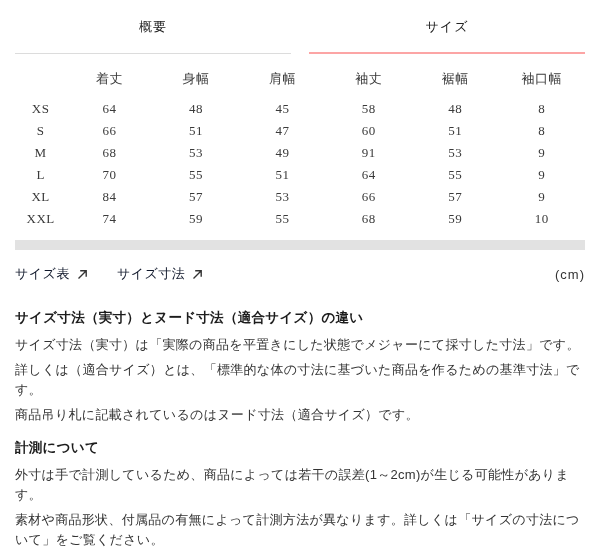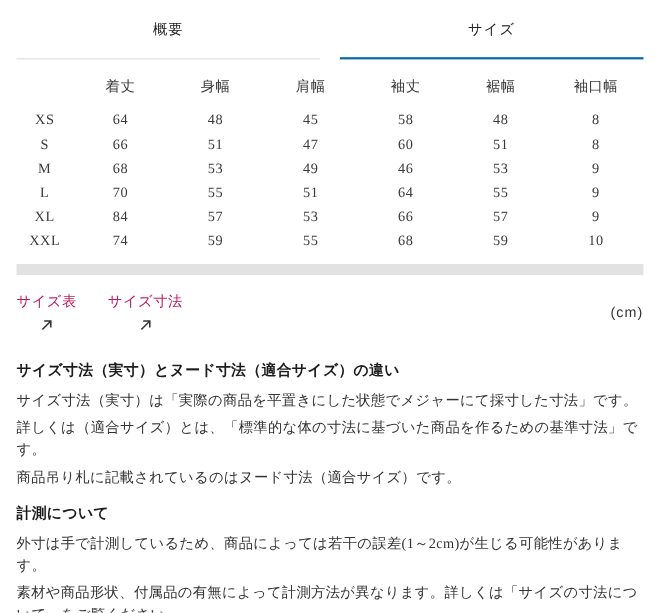--- a/index.html
+++ b/index.html
@@ -17,21 +17,21 @@
   .tab {
     flex: 1;
     text-align: center;
     font-size: 13px;
     color: #222222;
     padding-bottom: 17px;
     border-bottom: 1px solid #dcdcdc;
     cursor: pointer;
     letter-spacing: 1px;
   }
-  .tab.active { border-bottom: 2px solid #0369a1; padding-bottom: 0; }
+  .tab.active { border-bottom: 2px solid #fca5a5; padding-bottom: 0; }
 
   
   table { width: 100%; border-collapse: collapse; table-layout: fixed; margin-top: 12px; }
   th, td {
     font-weight: normal;
     font-size: 13px;
     color: #3a3a3a;
     text-align: center;
     vertical-align: middle;
     letter-spacing: 0.5px;
@@ -40,37 +40,36 @@
   tbody td { height: 22px; font-family: Liberation Serif, serif; }
   col.size-col { width: 9%; }
 
   
   .scrollbar { height: 10px; background: #e2e2e2; margin-top: 10px; }
 
   
   .links-row { display: flex; align-items: center; margin-top: 15px; font-size: 13px; }
   .link {
     display: inline-flex; align-items: center; gap: 6px;
-    color: #be185d; text-decoration: none; cursor: pointer; margin-right: 28px;
+    color: #0f172a; text-decoration: none; cursor: pointer; margin-right: 28px;
     letter-spacing: 0.5px;
-    flex-direction: column;
   }
   .link svg { display: block; }
   .unit { margin-left: auto; color: #333333; letter-spacing: 1px; }
 
   
   .section { margin-top: 26px; }
   .section.second { margin-top: 14px; }
   .section h3 {
     font-size: 13.5px; font-weight: bold; color: #1c1c1c;
     margin-bottom: 8px; letter-spacing: 0.3px;
   }
   .section p {
     font-size: 13px; line-height: 20px; color: #333333;
-    margin-bottom: 5px; letter-spacing: 0.3px; font-family: Liberation Serif, serif;
+    margin-bottom: 5px; letter-spacing: 0.3px;
   }
 </style>
 </head>
 <body>
 
 <div class="page">
 
   <div class="tabbar">
     <div class="tab">概要</div>
     <div class="tab active">サイズ</div>
@@ -114,21 +113,21 @@
         <td>47</td>
         <td>60</td>
         <td>51</td>
         <td>8</td>
       </tr>
       <tr>
         <td>M</td>
         <td>68</td>
         <td>53</td>
         <td>49</td>
-        <td>46</td>
+        <td>91</td>
         <td>53</td>
         <td>9</td>
       </tr>
       <tr>
         <td>L</td>
         <td>70</td>
         <td>55</td>
         <td>51</td>
         <td>64</td>
         <td>55</td>

